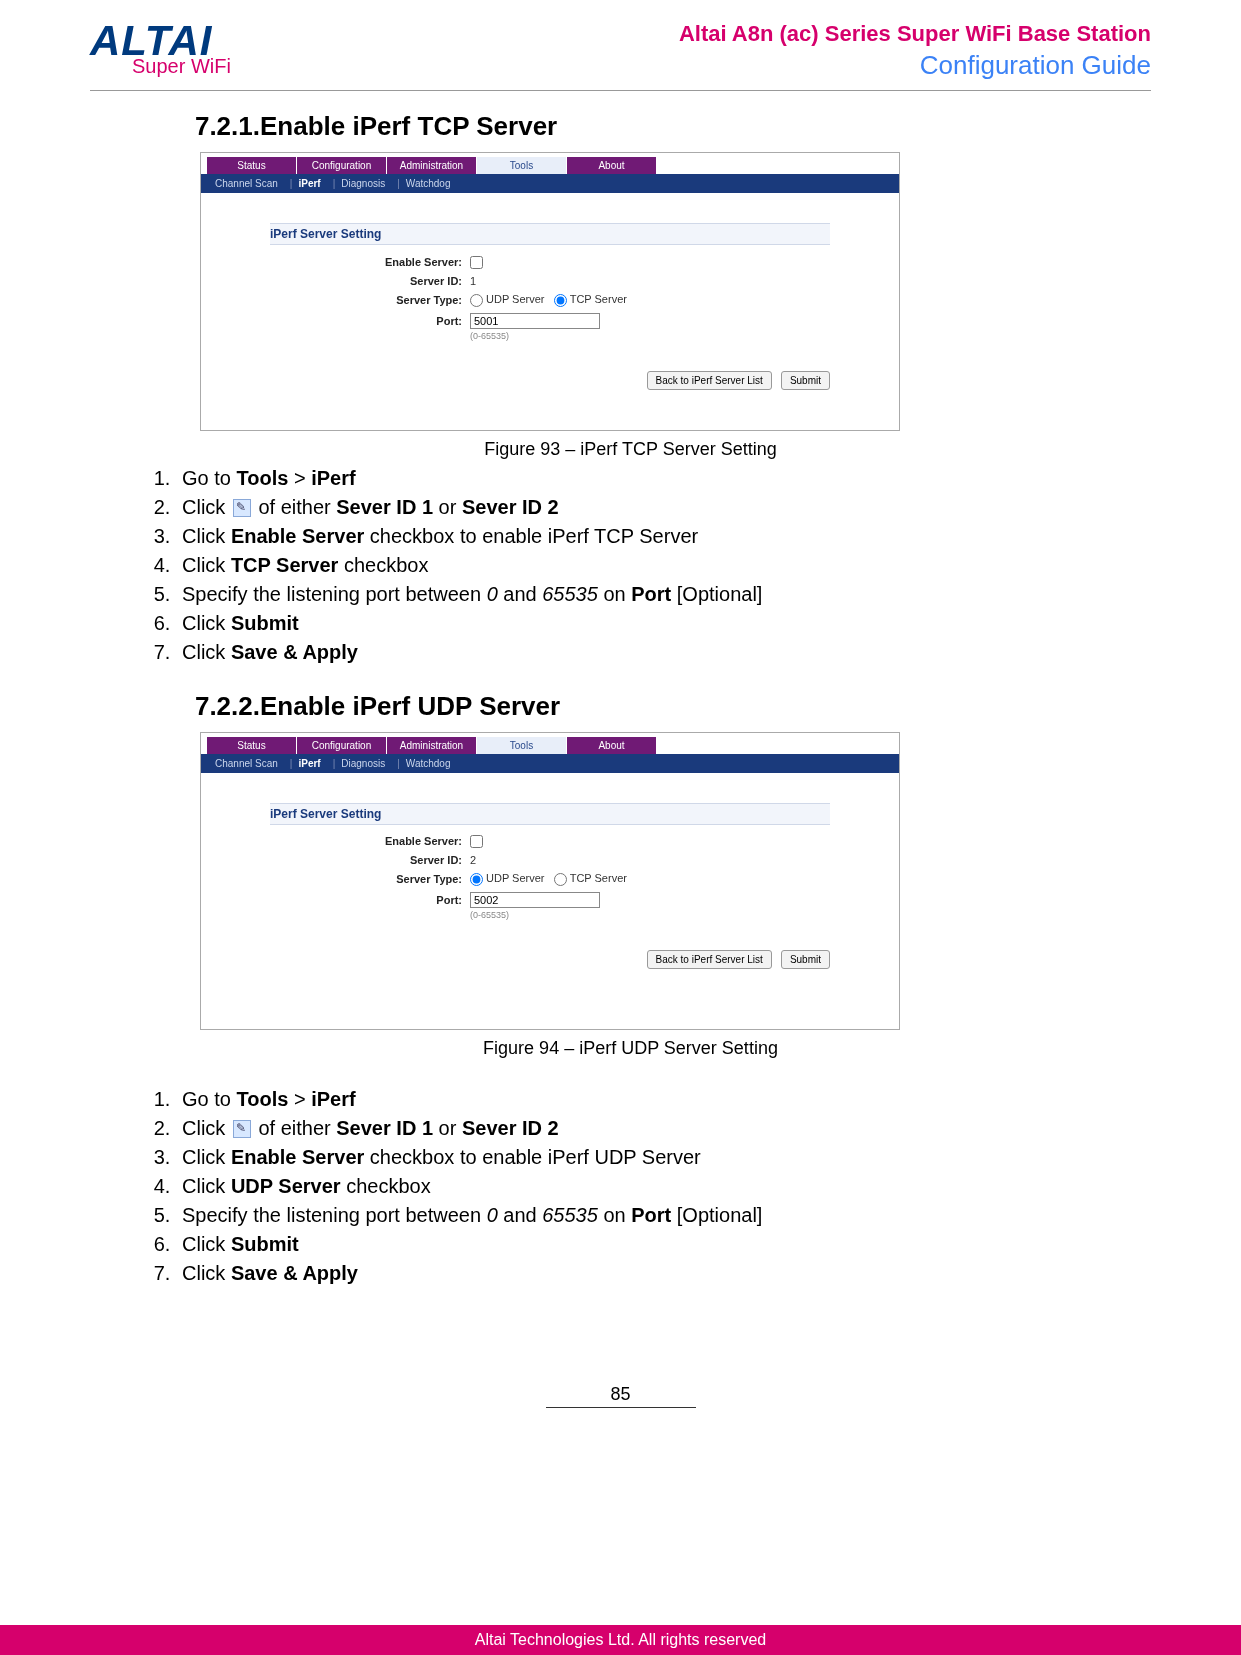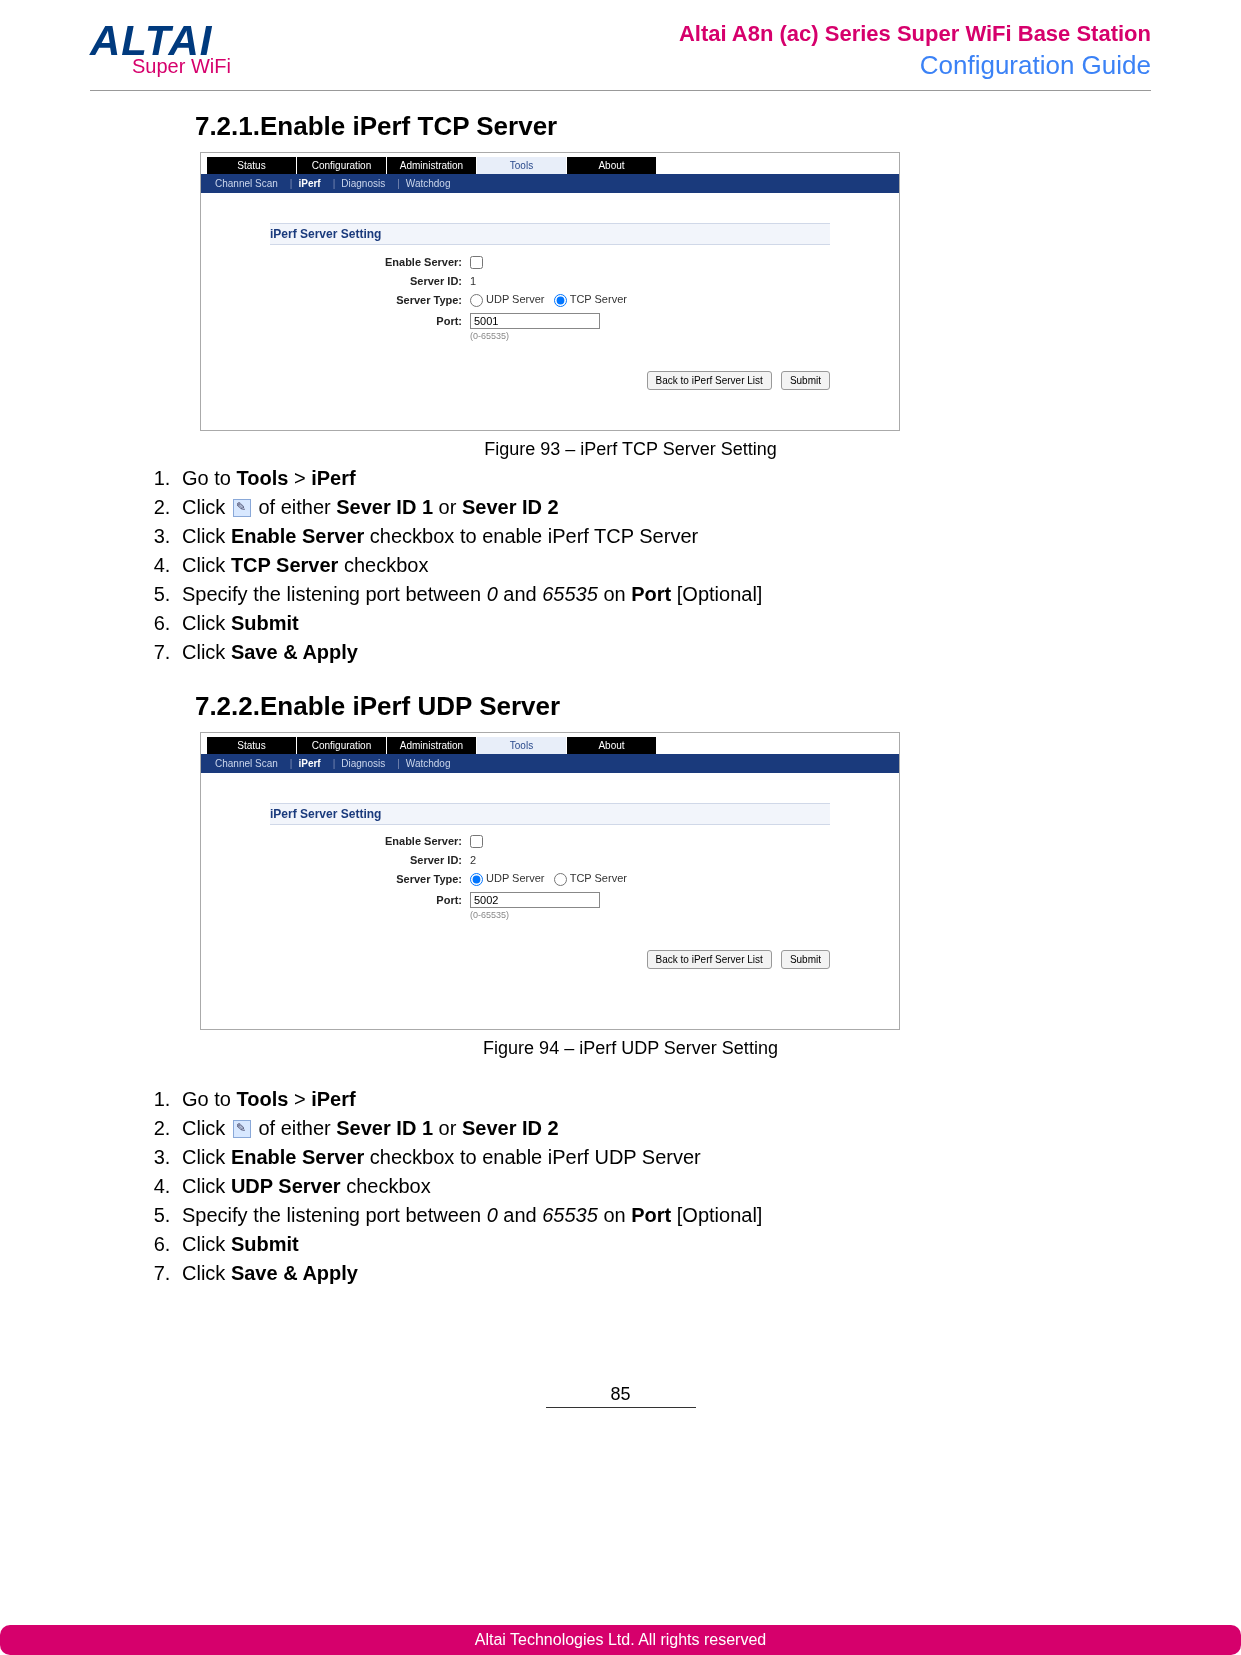--- a/index.html
+++ b/index.html
@@ -74,21 +74,21 @@
     background: #fff;
     padding-bottom: 40px;
   }
   .ui-tabs {
     display: flex;
     padding-top: 4px;
     padding-left: 6px;
     background: #fff;
   }
   .ui-tab {
-    background: #000000;
+    background: #701a75;
     color: #fff;
     padding: 3px 0;
     font-size: 10px;
     width: 90px;
     text-align: center;
     border-right: 1px solid #fff;
     cursor: pointer;
   }
   .ui-tab.light {
     background: #e8eef9;
@@ -206,21 +206,20 @@
   .footer-bar {
     background: #d6006c;
     color: #fff;
     text-align: center;
     font-size: 16px;
     padding: 6px 0;
     position: absolute;
     bottom: 0;
     left: 0;
     right: 0;
-    border-radius: 10px;
   }
   input[type=checkbox], input[type=radio] { vertical-align: middle; margin-right: 3px; }
 </style>
 </head>
 <body>
 
 <div class="page">
   <div class="header-row">
     <div class="logo-block">
       <div class="logo-main">ALTAI</div>

